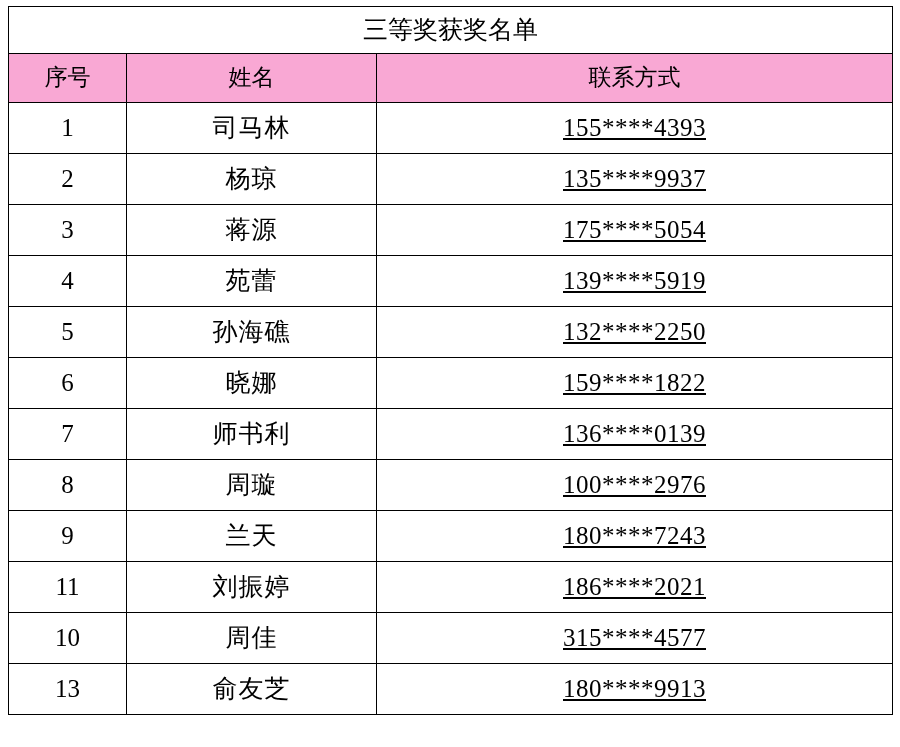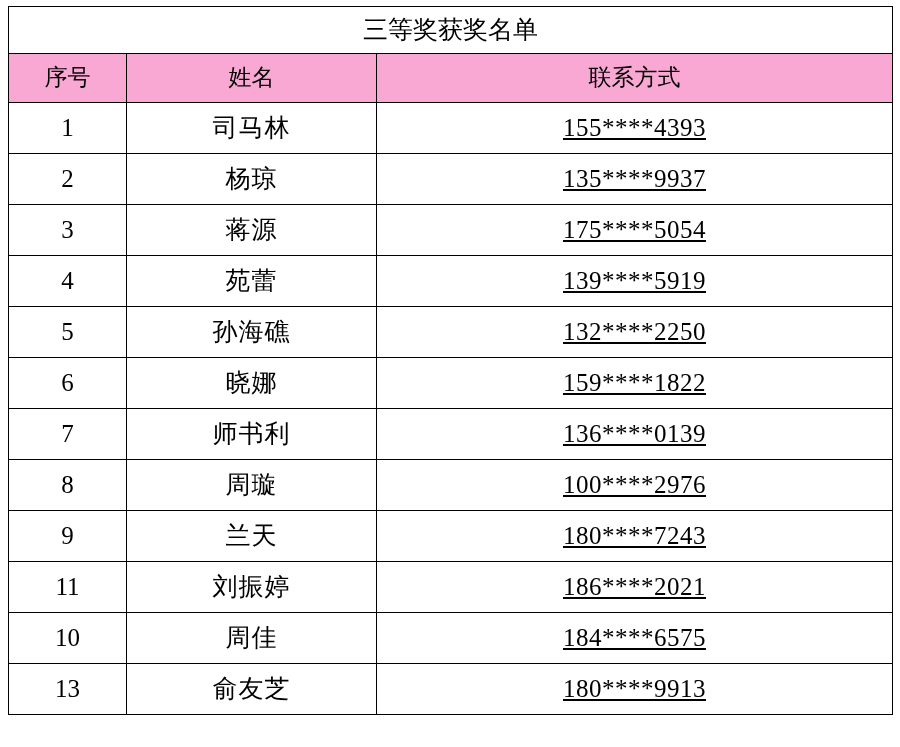--- a/index.html
+++ b/index.html
@@ -122,21 +122,21 @@
         <td class="contact-cell">180****7243</td>
       </tr>
       <tr class="data-row">
         <td class="seq-cell">11</td>
         <td class="name-cell">刘振婷</td>
         <td class="contact-cell">186****2021</td>
       </tr>
       <tr class="data-row">
         <td class="seq-cell">10</td>
         <td class="name-cell">周佳</td>
-        <td class="contact-cell">184****6575</td>
+        <td class="contact-cell">315****4577</td>
       </tr>
       <tr class="data-row">
         <td class="seq-cell">13</td>
         <td class="name-cell">俞友芝</td>
         <td class="contact-cell">180****9913</td>
       </tr>
 
     </tbody>
   </table>
 </div>

